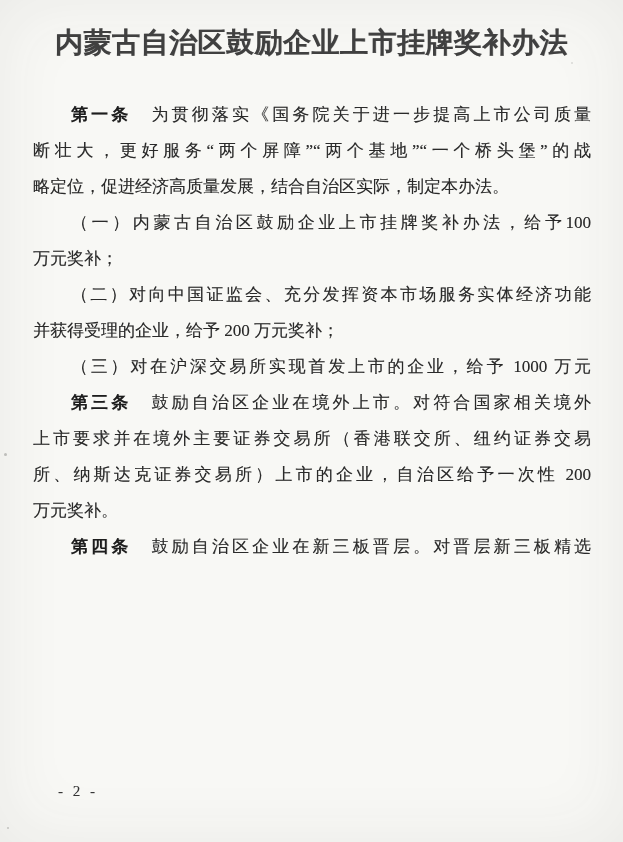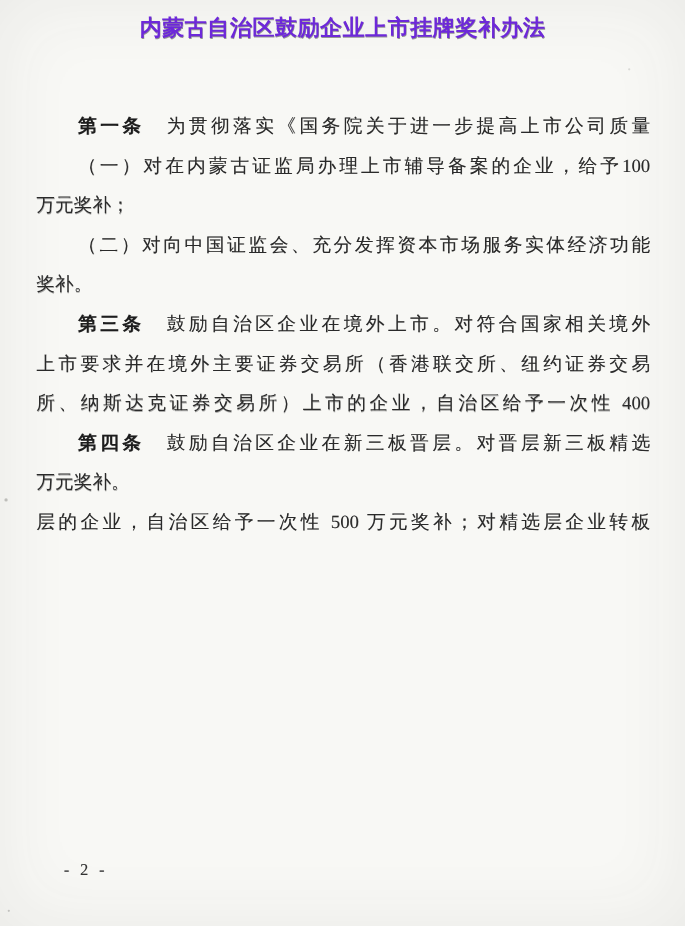--- a/index.html
+++ b/index.html
@@ -13,26 +13,26 @@
     height: 842px;
     margin: 0 auto;
     background: #f8f8f5;
     box-shadow: inset 0 0 70px rgba(60,60,55,0.07);
     overflow: hidden;
     font-family: "Liberation Serif", "DejaVu Serif", serif;
     color: #262626;
   }
   .doc-title {
     margin: 0;
-    padding-top: 12px;
+    padding-top: 24px;
     text-align: center;
-    font-size: 20px;
+    font-size: 28px;
     font-weight: bold;
     letter-spacing: 0.5px;
-    color: #6d28d9;
+    color: #404040;
     text-shadow: 0.4px 0.4px 0.5px rgba(30,30,30,0.45);
   }
   .doc-body {
     position: absolute;
     left: 33px;
     top: 97px;
     width: 558px;
   }
   .line {
     font-size: 17px;
@@ -67,30 +67,32 @@
 </style>
 </head>
 <body>
 
 <div class="page">
 
   <h1 class="doc-title">内蒙古自治区鼓励企业上市挂牌奖补办法</h1>
 
   <div class="doc-body">
     <div class="line indent fill"><span class="lead">第一条</span><span>　为贯彻落实《国务院关于进一步提高上市公司质量</span></div>
-    <div class="line indent fill"><span>（一）对在内蒙古证监局办理上市辅导备案的企业，给予100</span></div>
+    <div class="line fill"><span>断壮大，更好服务“两个屏障”“两个基地”“一个桥头堡”的战</span></div>
+    <div class="line"><span>略定位，促进经济高质量发展，结合自治区实际，制定本办法。</span></div>
+    <div class="line indent fill"><span>（一）内蒙古自治区鼓励企业上市挂牌奖补办法，给予100</span></div>
     <div class="line"><span>万元奖补；</span></div>
     <div class="line indent fill"><span>（二）对向中国证监会、充分发挥资本市场服务实体经济功能</span></div>
-    <div class="line"><span>奖补。</span></div>
+    <div class="line"><span>并获得受理的企业，给予 200 万元奖补；</span></div>
+    <div class="line indent fill"><span>（三）对在沪深交易所实现首发上市的企业，给予 1000 万元</span></div>
     <div class="line indent fill"><span class="lead">第三条</span><span>　鼓励自治区企业在境外上市。对符合国家相关境外</span></div>
     <div class="line fill"><span>上市要求并在境外主要证券交易所（香港联交所、纽约证券交易</span></div>
-    <div class="line fill"><span>所、纳斯达克证券交易所）上市的企业，自治区给予一次性 400</span></div>
+    <div class="line fill"><span>所、纳斯达克证券交易所）上市的企业，自治区给予一次性 200</span></div>
+    <div class="line"><span>万元奖补。</span></div>
     <div class="line indent fill"><span class="lead">第四条</span><span>　鼓励自治区企业在新三板晋层。对晋层新三板精选</span></div>
-    <div class="line"><span>万元奖补。</span></div>
-    <div class="line fill"><span>层的企业，自治区给予一次性 500 万元奖补；对精选层企业转板</span></div>
   </div>
 
   <div class="page-number">- 2 -</div>
 
   <div class="speckle speckle-1"></div>
   <div class="speckle speckle-2"></div>
   <div class="speckle speckle-3"></div>
 
 </div>
 

